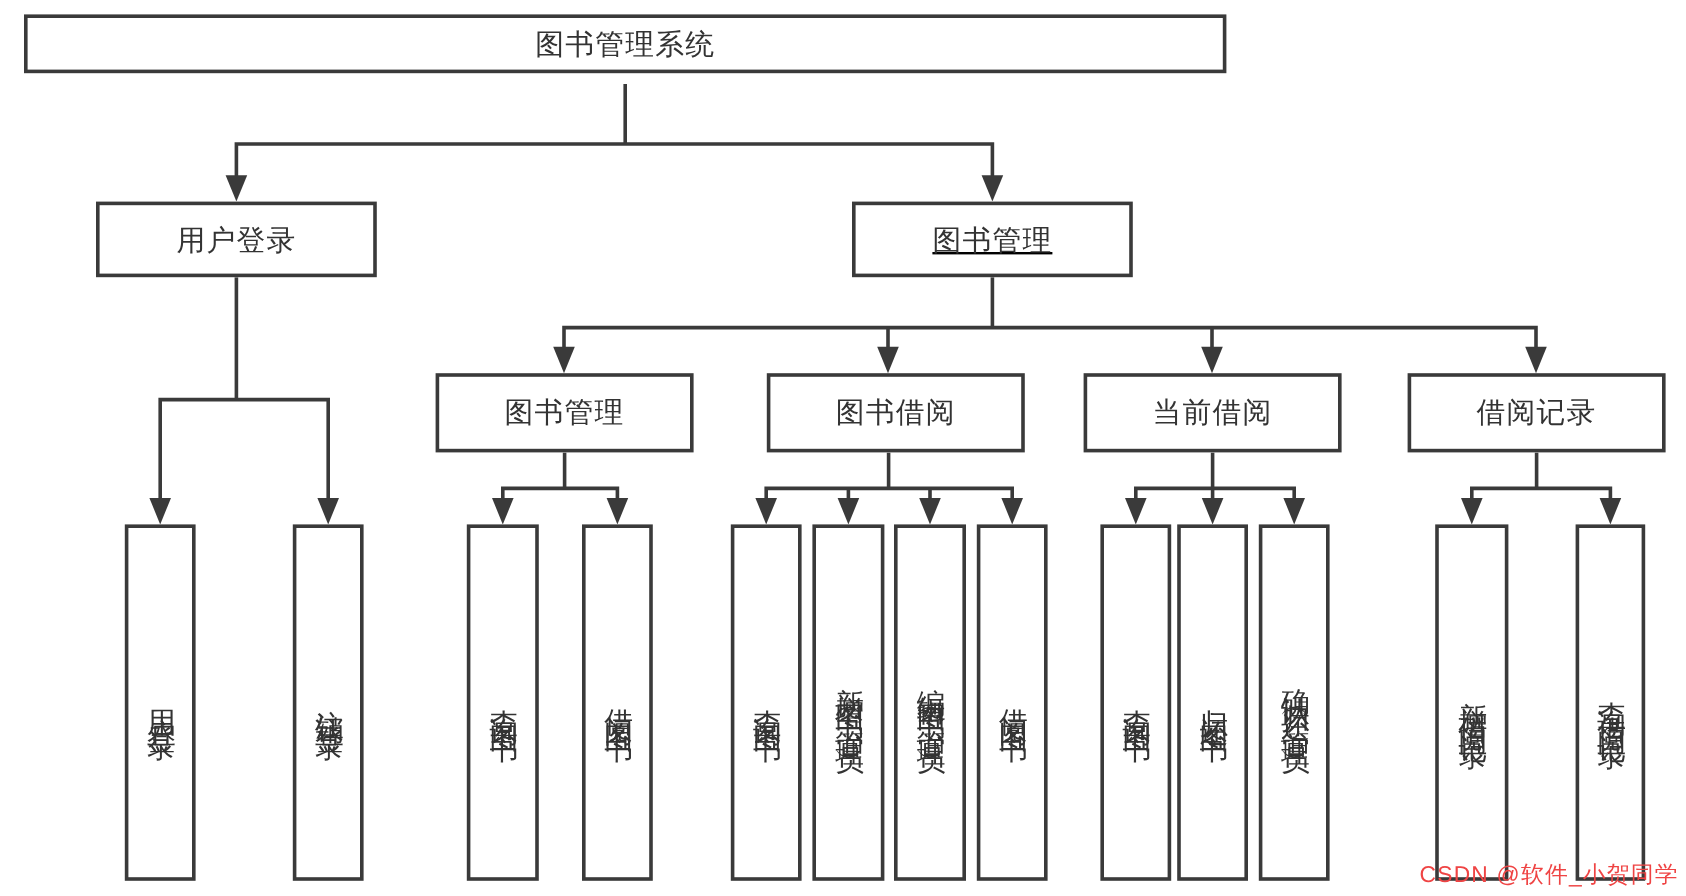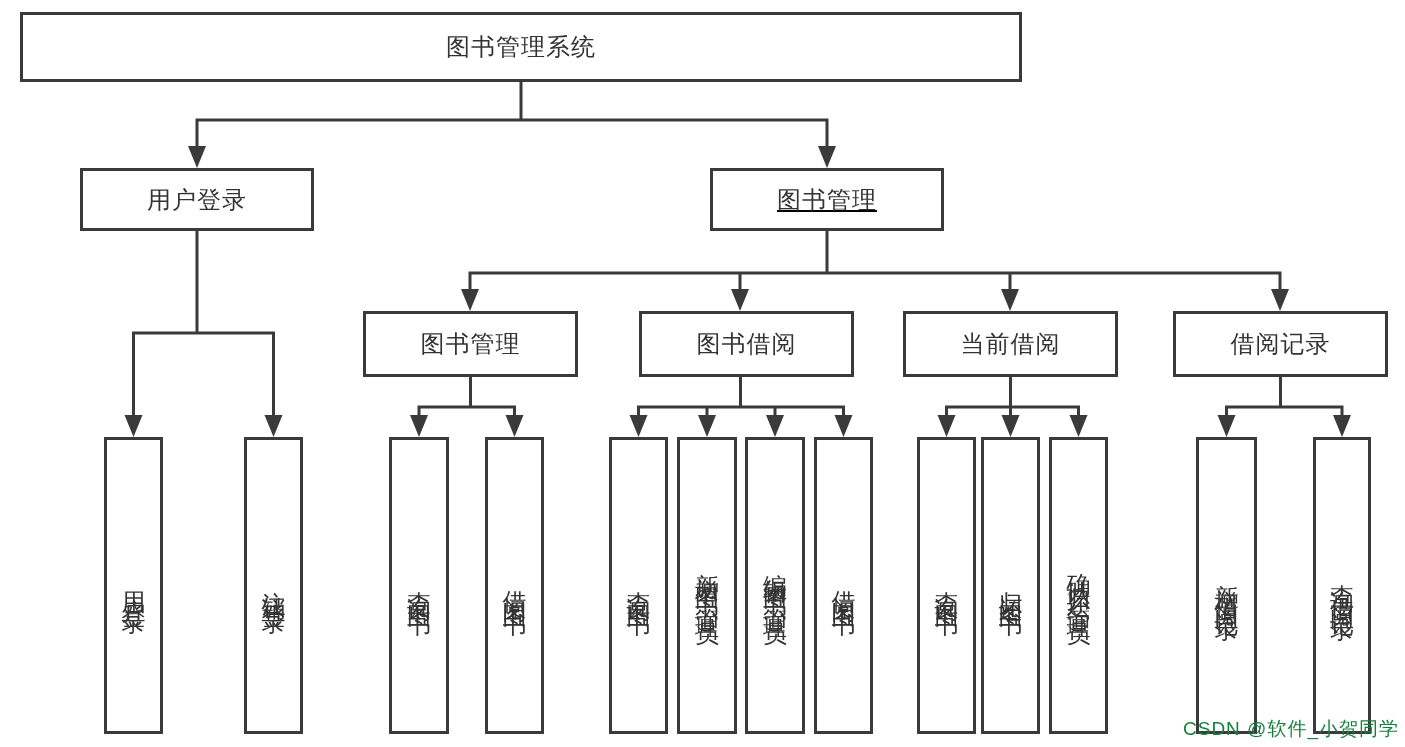--- a/index.html
+++ b/index.html
@@ -54,21 +54,21 @@
     letter-spacing: 7px;
     line-height: 1;
     color: #333333;
     white-space: nowrap;
   }
   #watermark {
     position: absolute;
     left: 1183px;
     top: 716px;
     font-size: 19px;
-    color: #15803d;
+    color: #ef4444;
     letter-spacing: 1px;
     white-space: nowrap;
     z-index: 5;
   }
 </style>
 </head>
 <body>
 
 <div id="canvas">
 
@@ -109,21 +109,21 @@
       <polygon points="766,415 784,415 775,437"></polygon>
       <polygon points="834.5,415 852.5,415 843.5,437"></polygon>
       <polygon points="937.5,415 955.5,415 946.5,437"></polygon>
       <polygon points="1001.5,415 1019.5,415 1010.5,437"></polygon>
       <polygon points="1069.5,415 1087.5,415 1078.5,437"></polygon>
       <polygon points="1217.5,415 1235.5,415 1226.5,437"></polygon>
       <polygon points="1333,415 1351,415 1342,437"></polygon>
     </g>
   </svg>
 
-  <div class="hbox" style="left:20px; top:12px; width:1002px; height:70px;">
+  <div class="hbox" style="left:20px; top:12px; width:1002px; height:49px;">
     <span class="label">图书管理系统</span>
   </div>
 
   <div class="hbox" style="left:80px; top:168px; width:234px; height:63px;">
     <span class="label">用户登录</span>
   </div>
   <div class="hbox" style="left:710px; top:168px; width:234px; height:63px;text-decoration:underline;">
     <span class="label">图书管理</span>
   </div>
 

